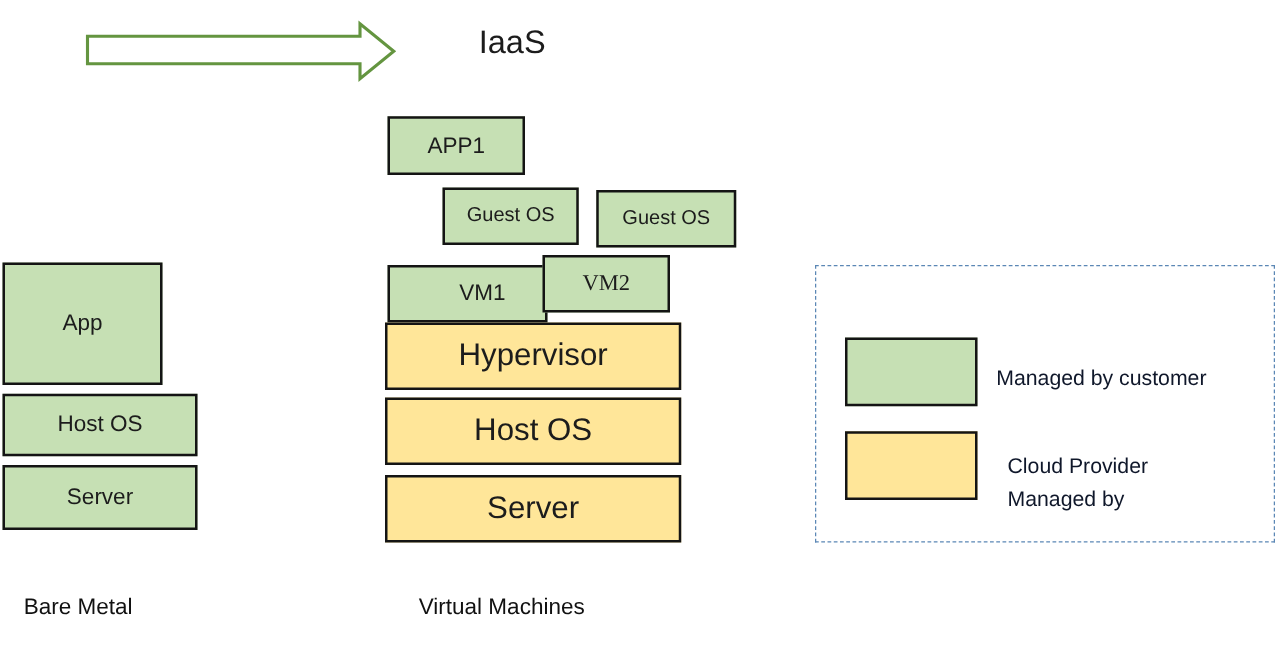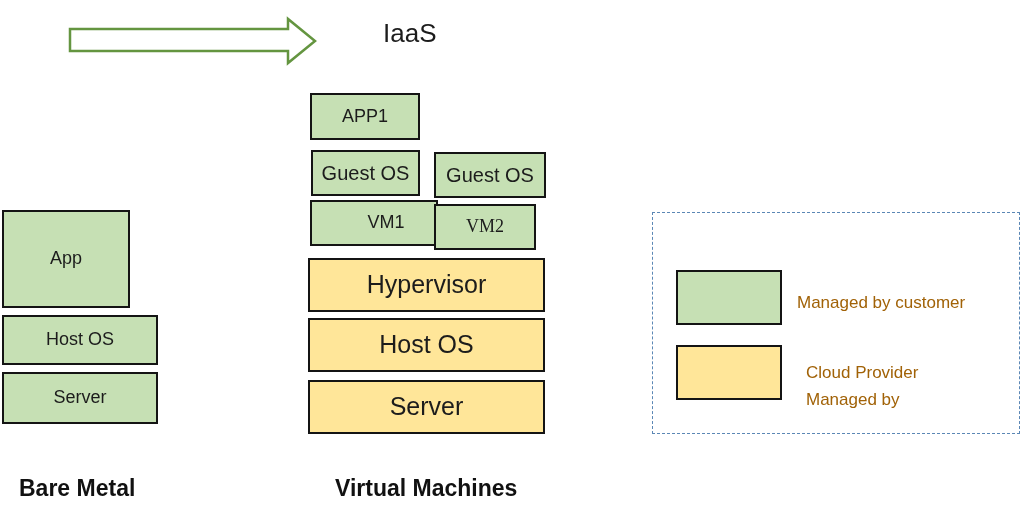--- a/index.html
+++ b/index.html
@@ -23,26 +23,26 @@
     display: flex;
     align-items: center;
     justify-content: center;
     font-size: 18px;
     line-height: 1.1;
     color: #1c1c1c;
     text-align: left;
   }
   .green  { background: #c6e0b4; }
   .yellow { background: #ffe699; }
-  .guest  { font-size: 20px; }
+  .guest  { font-size: 16px; margin-left: 43px; }
   .infra  { font-size: 25px; }
   .caption {
     position: absolute;
-    font-weight: bold;
-    font-size: 23px;
+    font-weight: normal;
+    font-size: 18px;
     color: #111111;
     white-space: nowrap;
   }
   .iaas-title {
     position: absolute;
     left: 383px;
     top: 18px;
     font-size: 26px;
     color: #1c1c1c;
     white-space: nowrap;
@@ -65,21 +65,21 @@
   .legend-swatch {
     position: absolute;
     box-sizing: border-box;
     border: 2px solid #141414;
     width: 106px;
     height: 55px;
   }
   .legend-label {
     position: absolute;
     font-size: 17px;
-    color: #a16207;
+    color: #0f172a;
     line-height: 27px;
     white-space: nowrap;
   }
 </style>
 </head>
 <body>
 
 <div class="canvas">
 
   <svg class="arrow-svg" width="252" height="50" viewBox="0 0 252 50">
@@ -91,21 +91,21 @@
   <div class="box green" style="left:2px; top:210px; width:128px; height:98px;">App</div>
   <div class="box green" style="left:2px; top:315px; width:156px; height:50px;">Host OS</div>
   <div class="box green" style="left:2px; top:372px; width:156px; height:52px;">Server</div>
   <div class="caption" style="left:19px; top:475px;">Bare Metal</div>
 
   <div class="box green" style="left:310px; top:93px; width:110px; height:47px;">APP1</div>
 
   <div class="box green guest" style="left:311px; top:150px; width:109px; height:46px;">Guest OS</div>
   <div class="box green guest" style="left:434px; top:152px; width:112px; height:46px;">Guest OS</div>
 
-  <div class="box green" style="left:310px; top:200px; width:128px; height:46px;padding-left:24px;">VM1</div>
+  <div class="box green" style="left:310px; top:212px; width:128px; height:46px;padding-left:24px;">VM1</div>
   <div class="box green" style="left:434px; top:204px; width:102px; height:46px;font-family:Liberation Serif, serif;">VM2</div>
 
   <div class="box yellow infra" style="left:308px; top:258px; width:237px; height:54px;">Hypervisor</div>
   <div class="box yellow infra" style="left:308px; top:318px; width:237px; height:54px;">Host OS</div>
   <div class="box yellow infra" style="left:308px; top:380px; width:237px; height:54px;">Server</div>
   <div class="caption" style="left:335px; top:475px;">Virtual Machines</div>
 
   <div class="legend-frame"></div>
 
   <div class="legend-swatch green" style="left:676px; top:270px;"></div>

